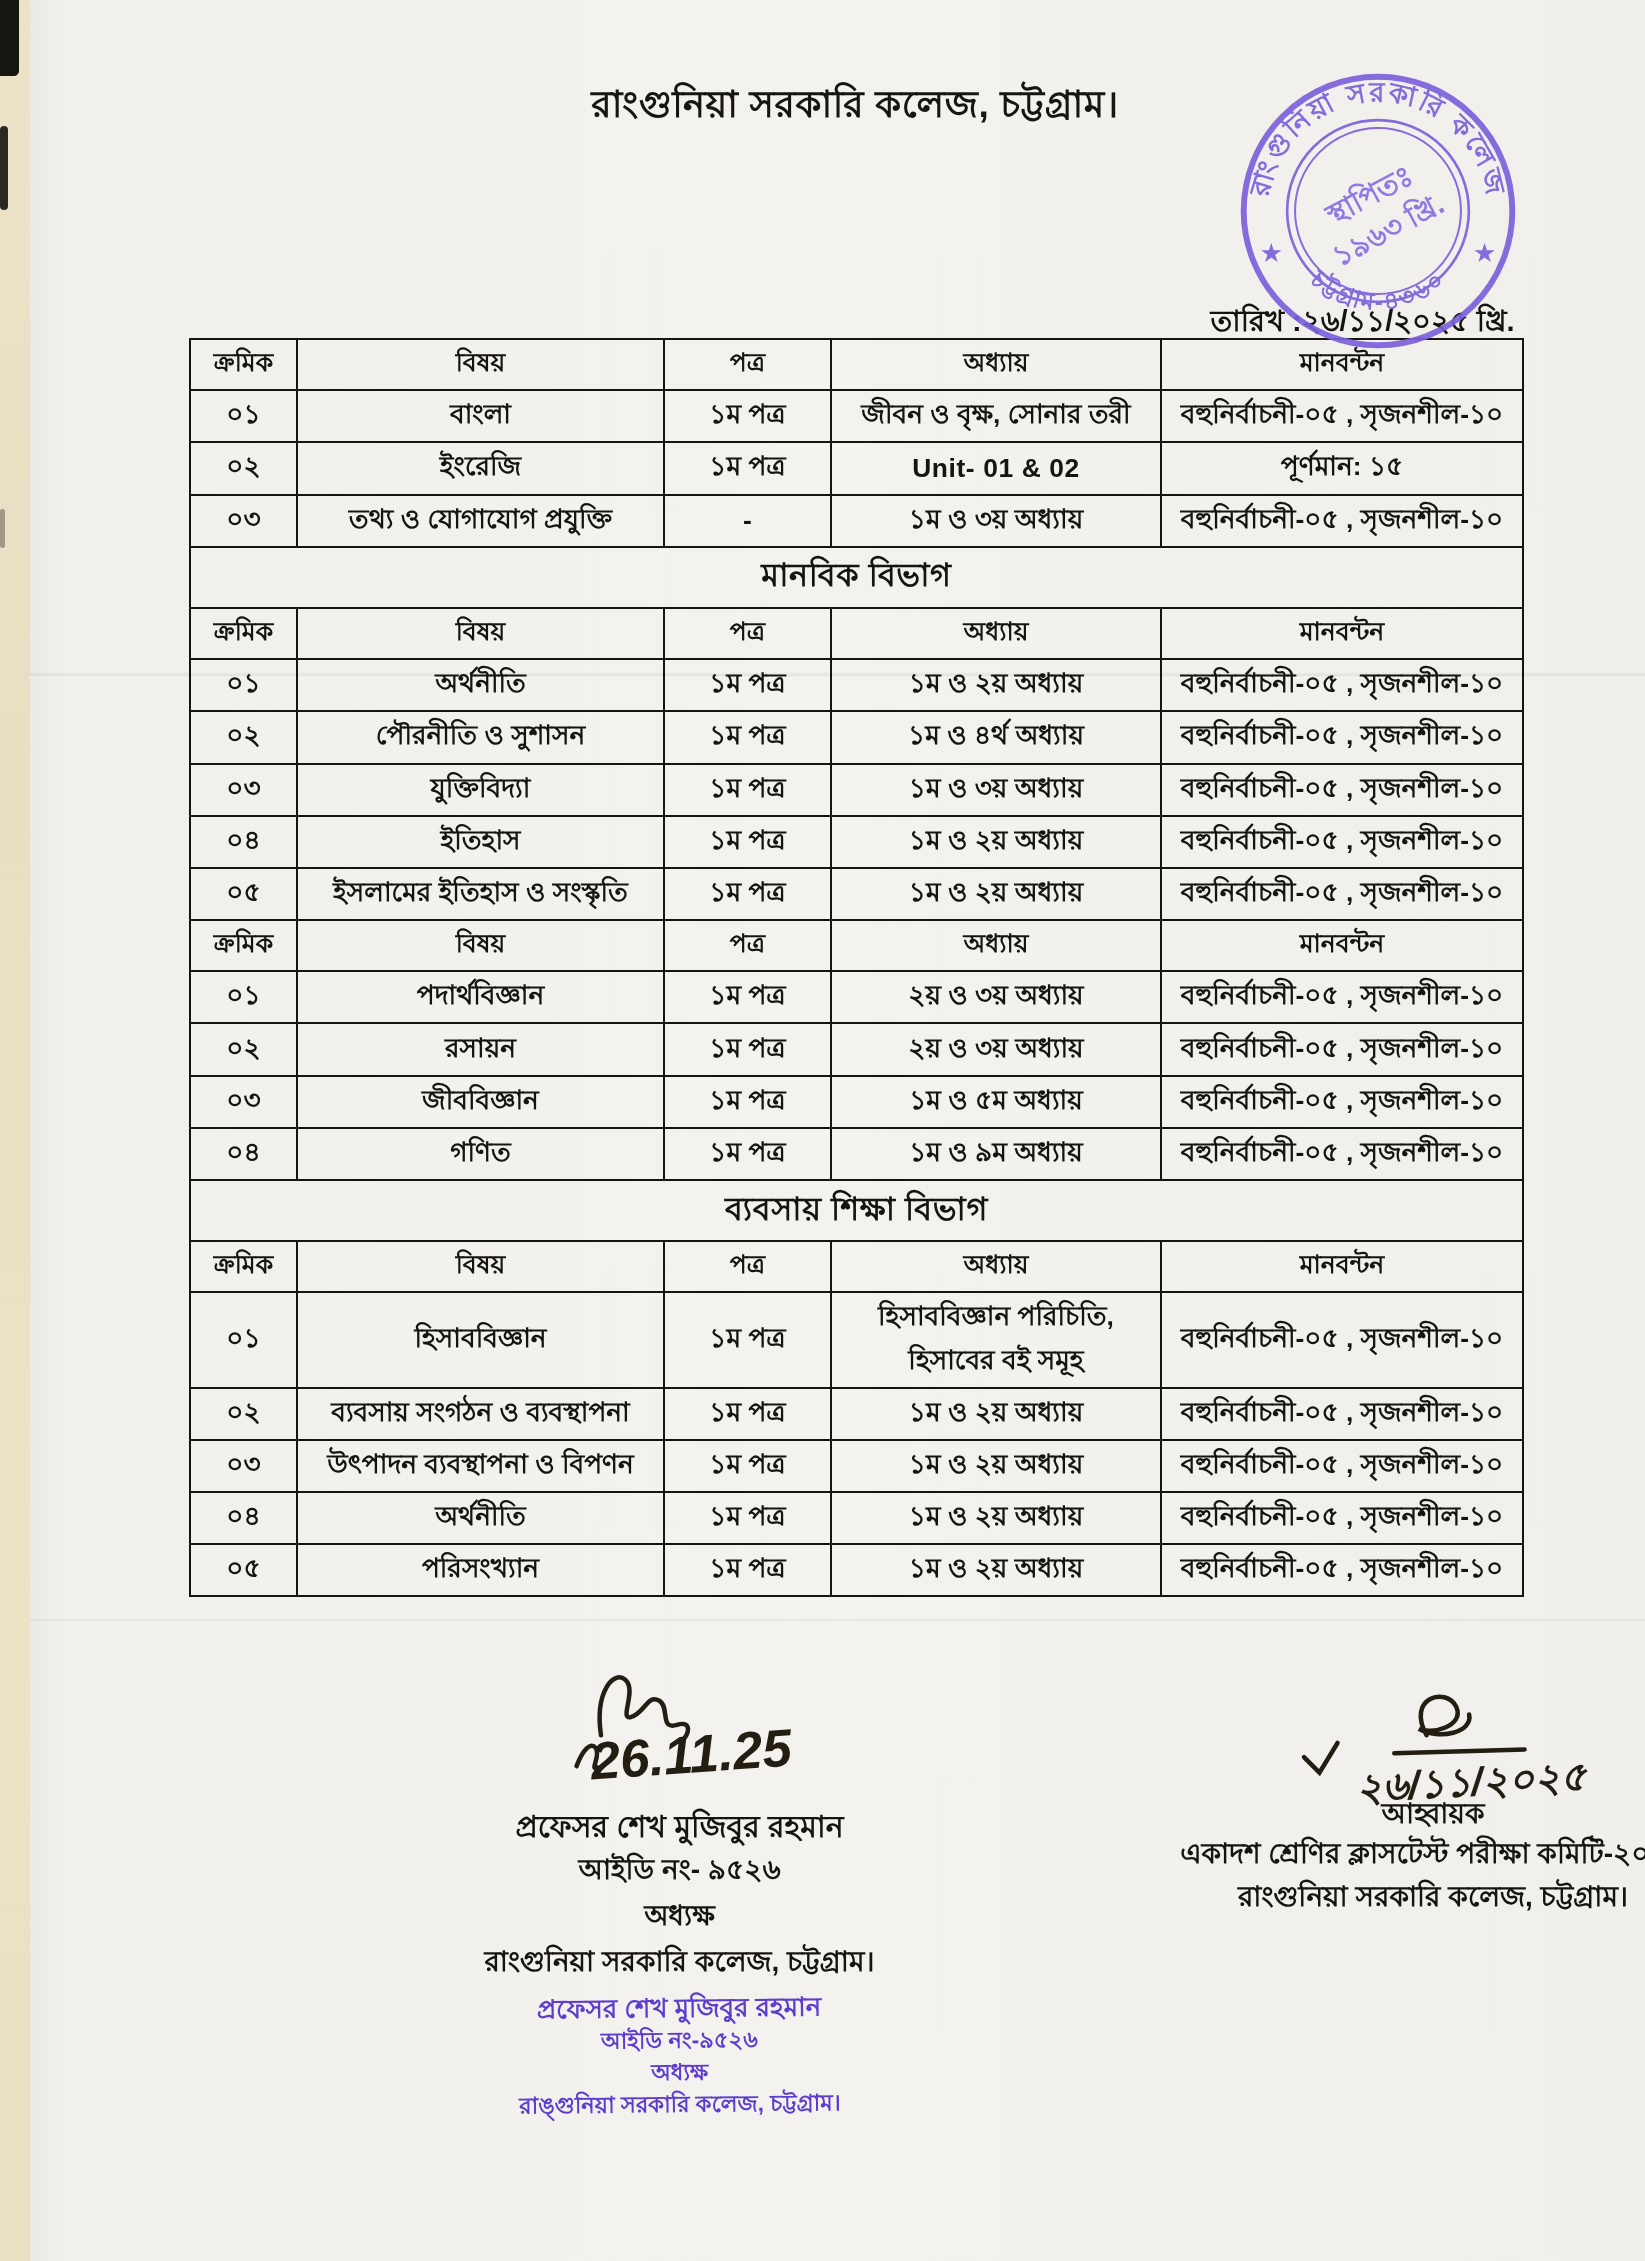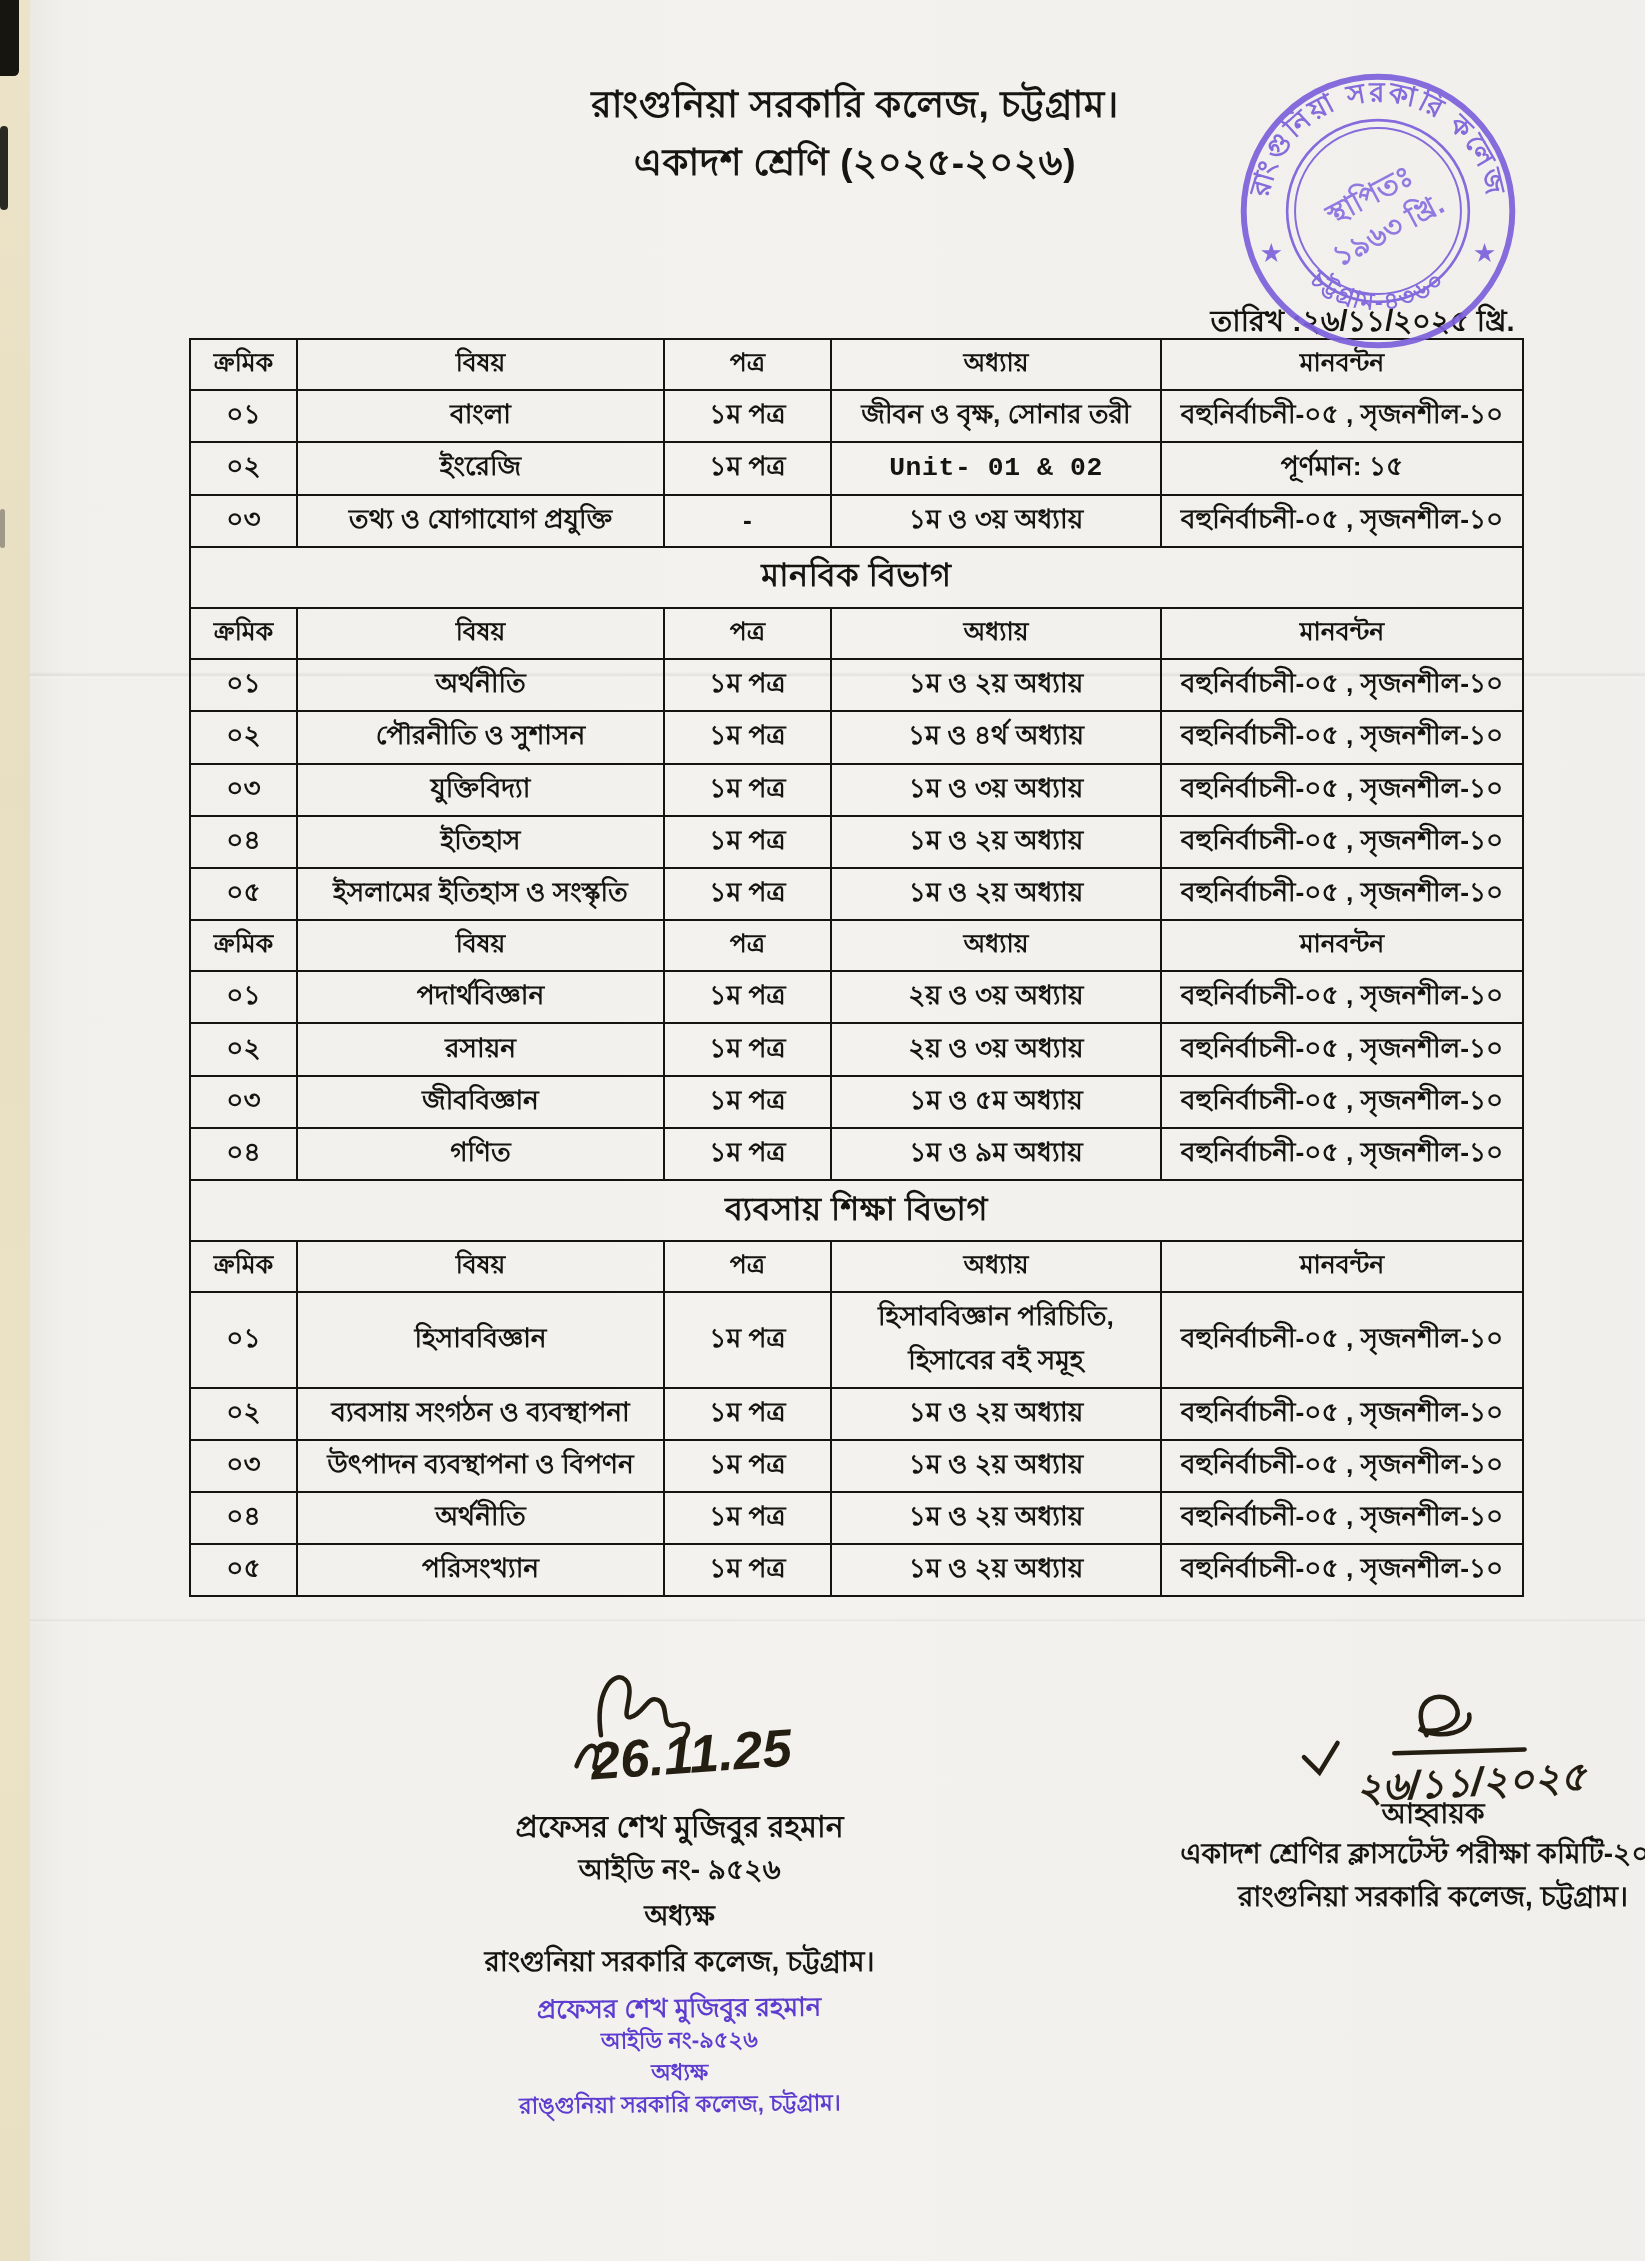--- a/index.html
+++ b/index.html
@@ -42,21 +42,21 @@
   table.syllabus th,table.syllabus td{
     border:2.6px solid #16140e;
     font-weight:bold;color:#16140e;
     white-space:pre-line;overflow:hidden;
     padding:2.6px 5.2px;
   }
   table.syllabus th{height:44px;font-size:25px;}
   table.syllabus td{height:45px;font-size:26.4px;text-align:center;}
   td.c0{text-align:center;}
   td.c1{text-align:left;padding-left:17px;}
-  td.latin{font-family:Liberation Mono, monospace;font-size:37px;font-weight:600;letter-spacing:0.6px;}
+  td.latin{font-family:Liberation Sans, sans-serif;font-size:37px;font-weight:600;letter-spacing:0.6px;}
   tr.section-row td{height:48px;font-size:32px;text-align:center;letter-spacing:0.6px;margin-top:24px;}
 
   .sig-left{position:absolute;left:217px;top:1658px;width:547px;text-align:center;}
   .sig-right{position:absolute;left:946px;top:1681px;width:596px;text-align:center;}
   .sig-scribble{display:block;margin:0 auto;}
   .sig-name{font-size:30px;font-weight:bold;line-height:41px;color:#16140e;}
   .sig-sub{font-size:28px;font-weight:bold;line-height:46px;color:#16140e;}
   .principal-stamp{margin-top:6.4px;color:#5835cf;transform:rotate(-0.6deg);opacity:.96;}
   .principal-stamp .ps-line1{font-size:26px;font-weight:bold;line-height:34px;}
   .principal-stamp .ps-line{font-size:22.6px;font-weight:bold;line-height:32px;}
@@ -73,21 +73,20 @@
 <div class="edge-dark-corner"></div>
 <div class="edge-mark1"></div>
 <div class="edge-mark2"></div>
 <div class="crease1"></div>
 <div class="crease2"></div>
 
 <div class="content">
 
   <div class="doc-header">
     <div class="line">রাংগুনিয়া সরকারি কলেজ, চট্টগ্রাম।</div>
-    <div class="line">একাদশ শ্রেণি (২০২৫-২০২৬)</div>
   </div>
 
   <div class="date-line">তারিখ :২৬/১১/২০২৫ খ্রি.</div>
 
   <table class="syllabus">
     <colgroup>
       <col style="width:107px">
         <col style="width:367px">
         <col style="width:167px">
       <col style="width:330px">

